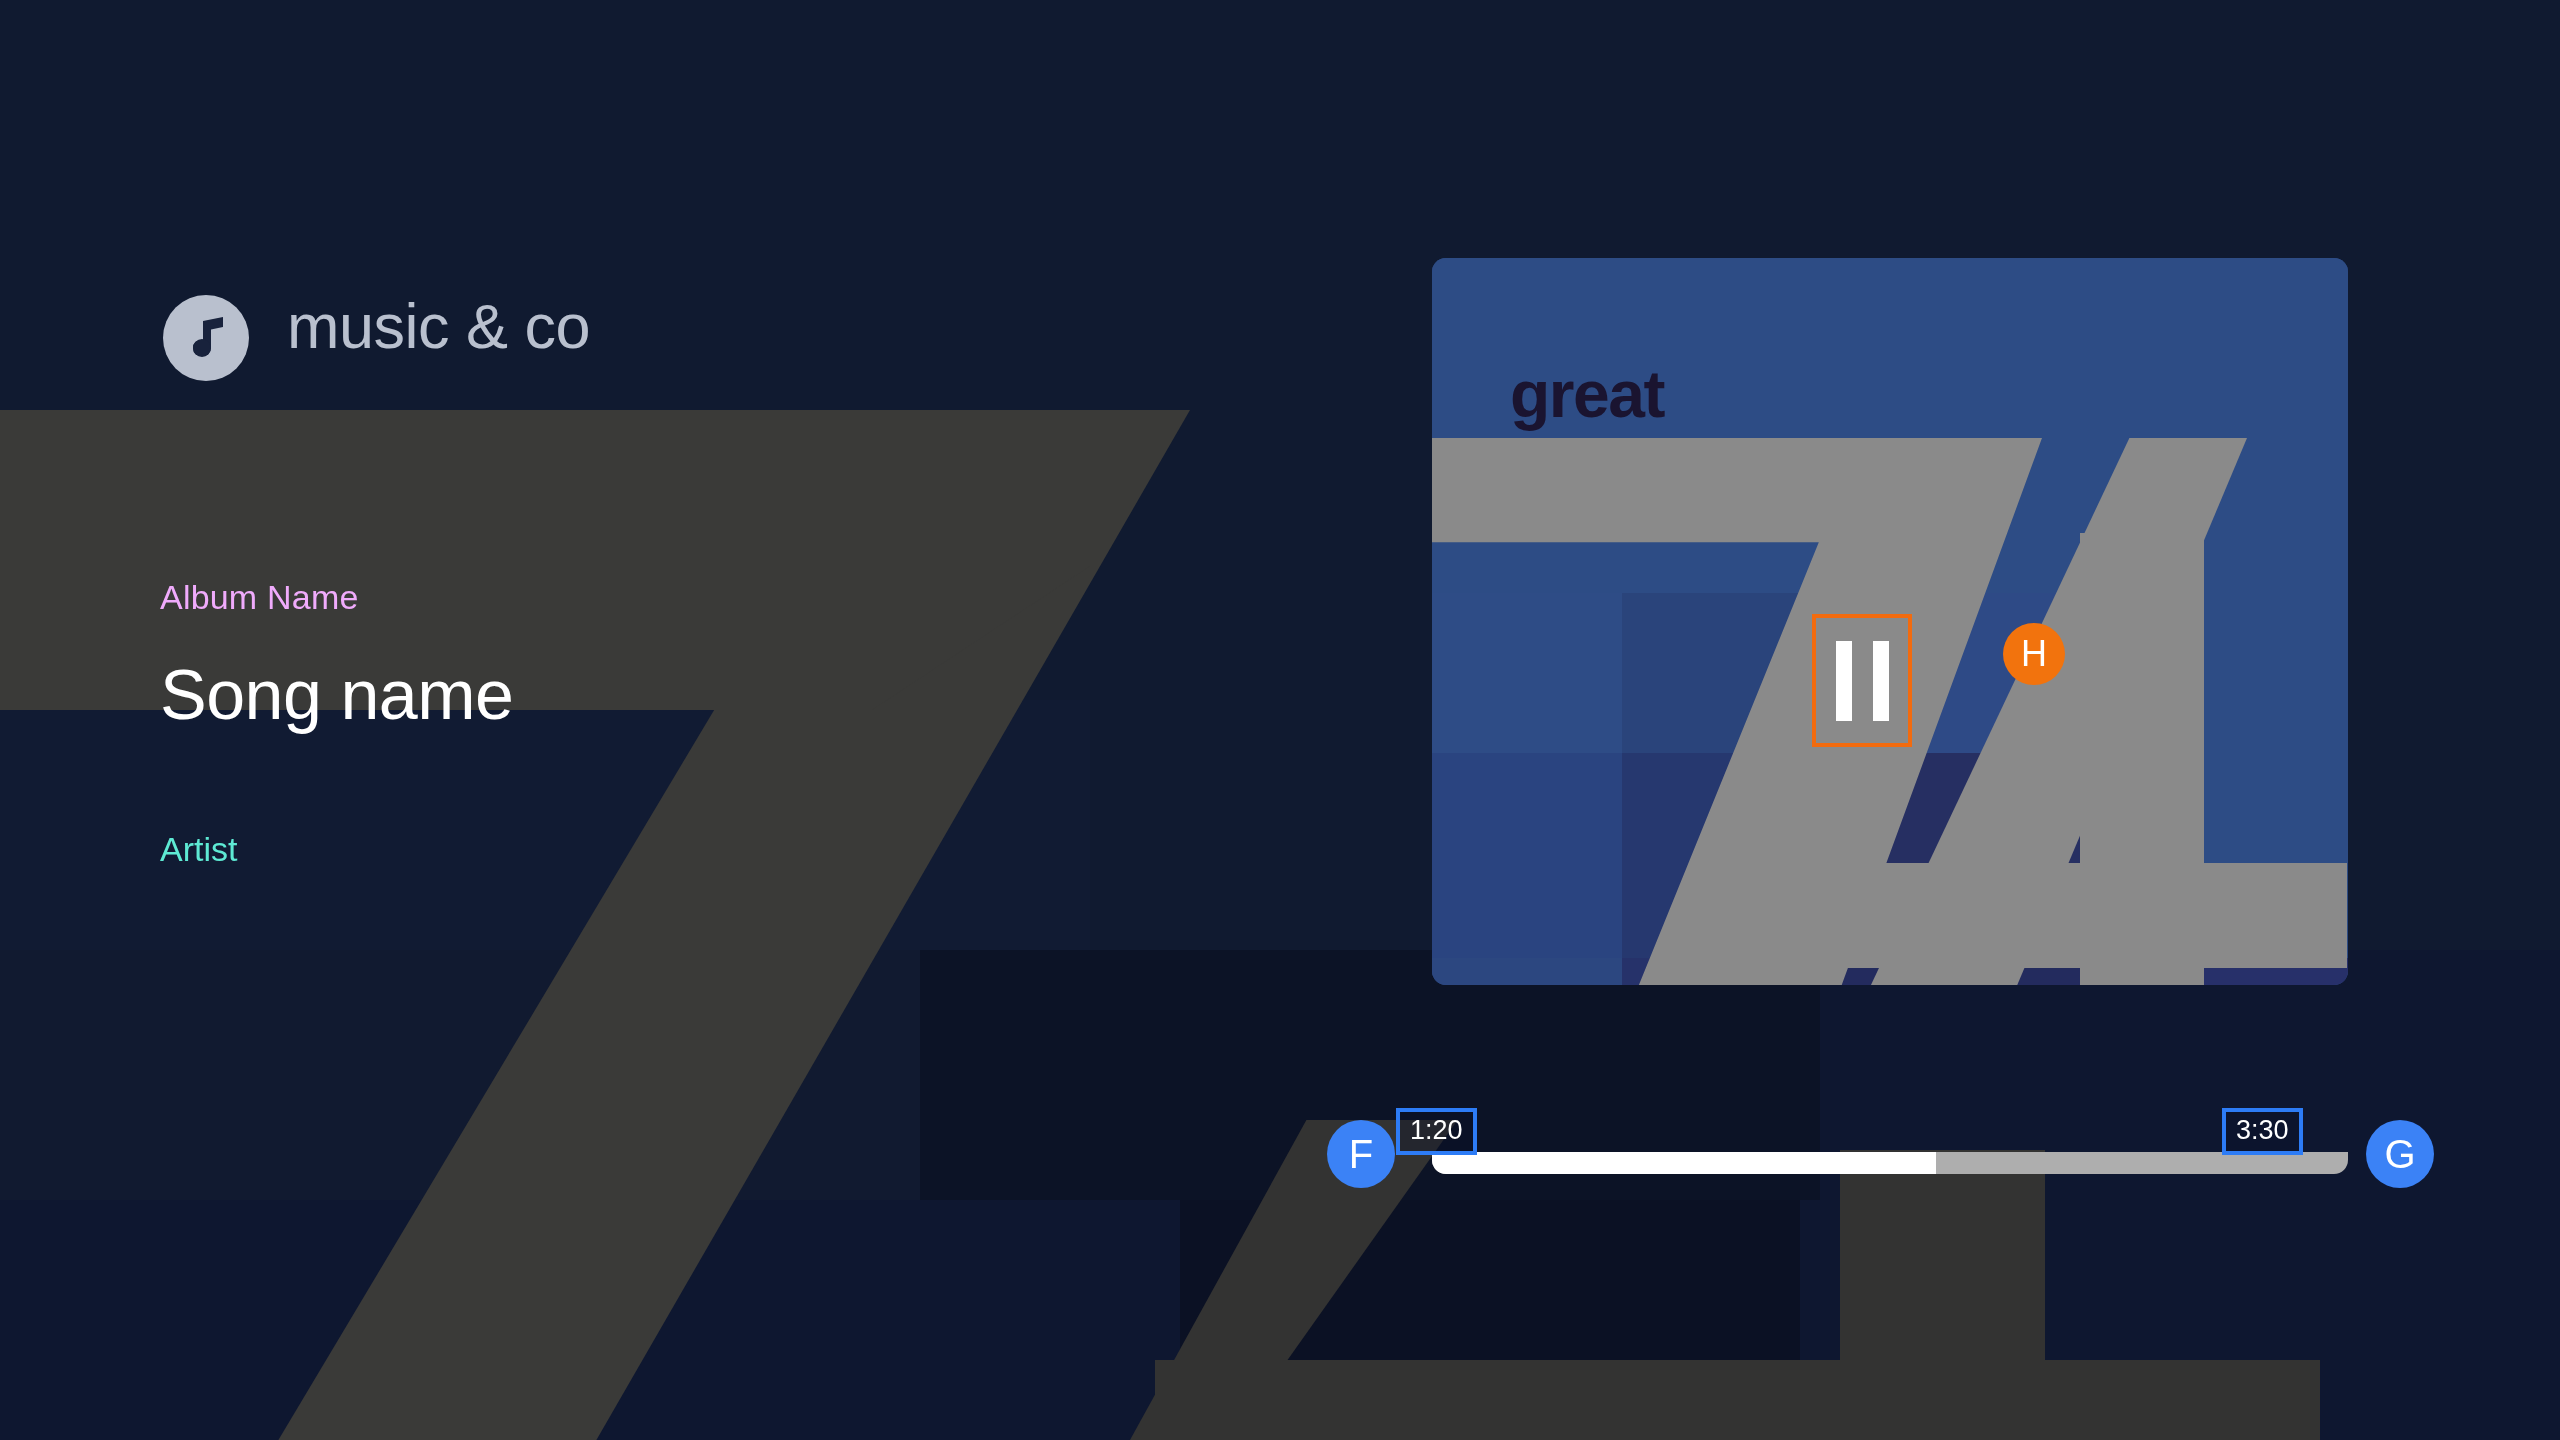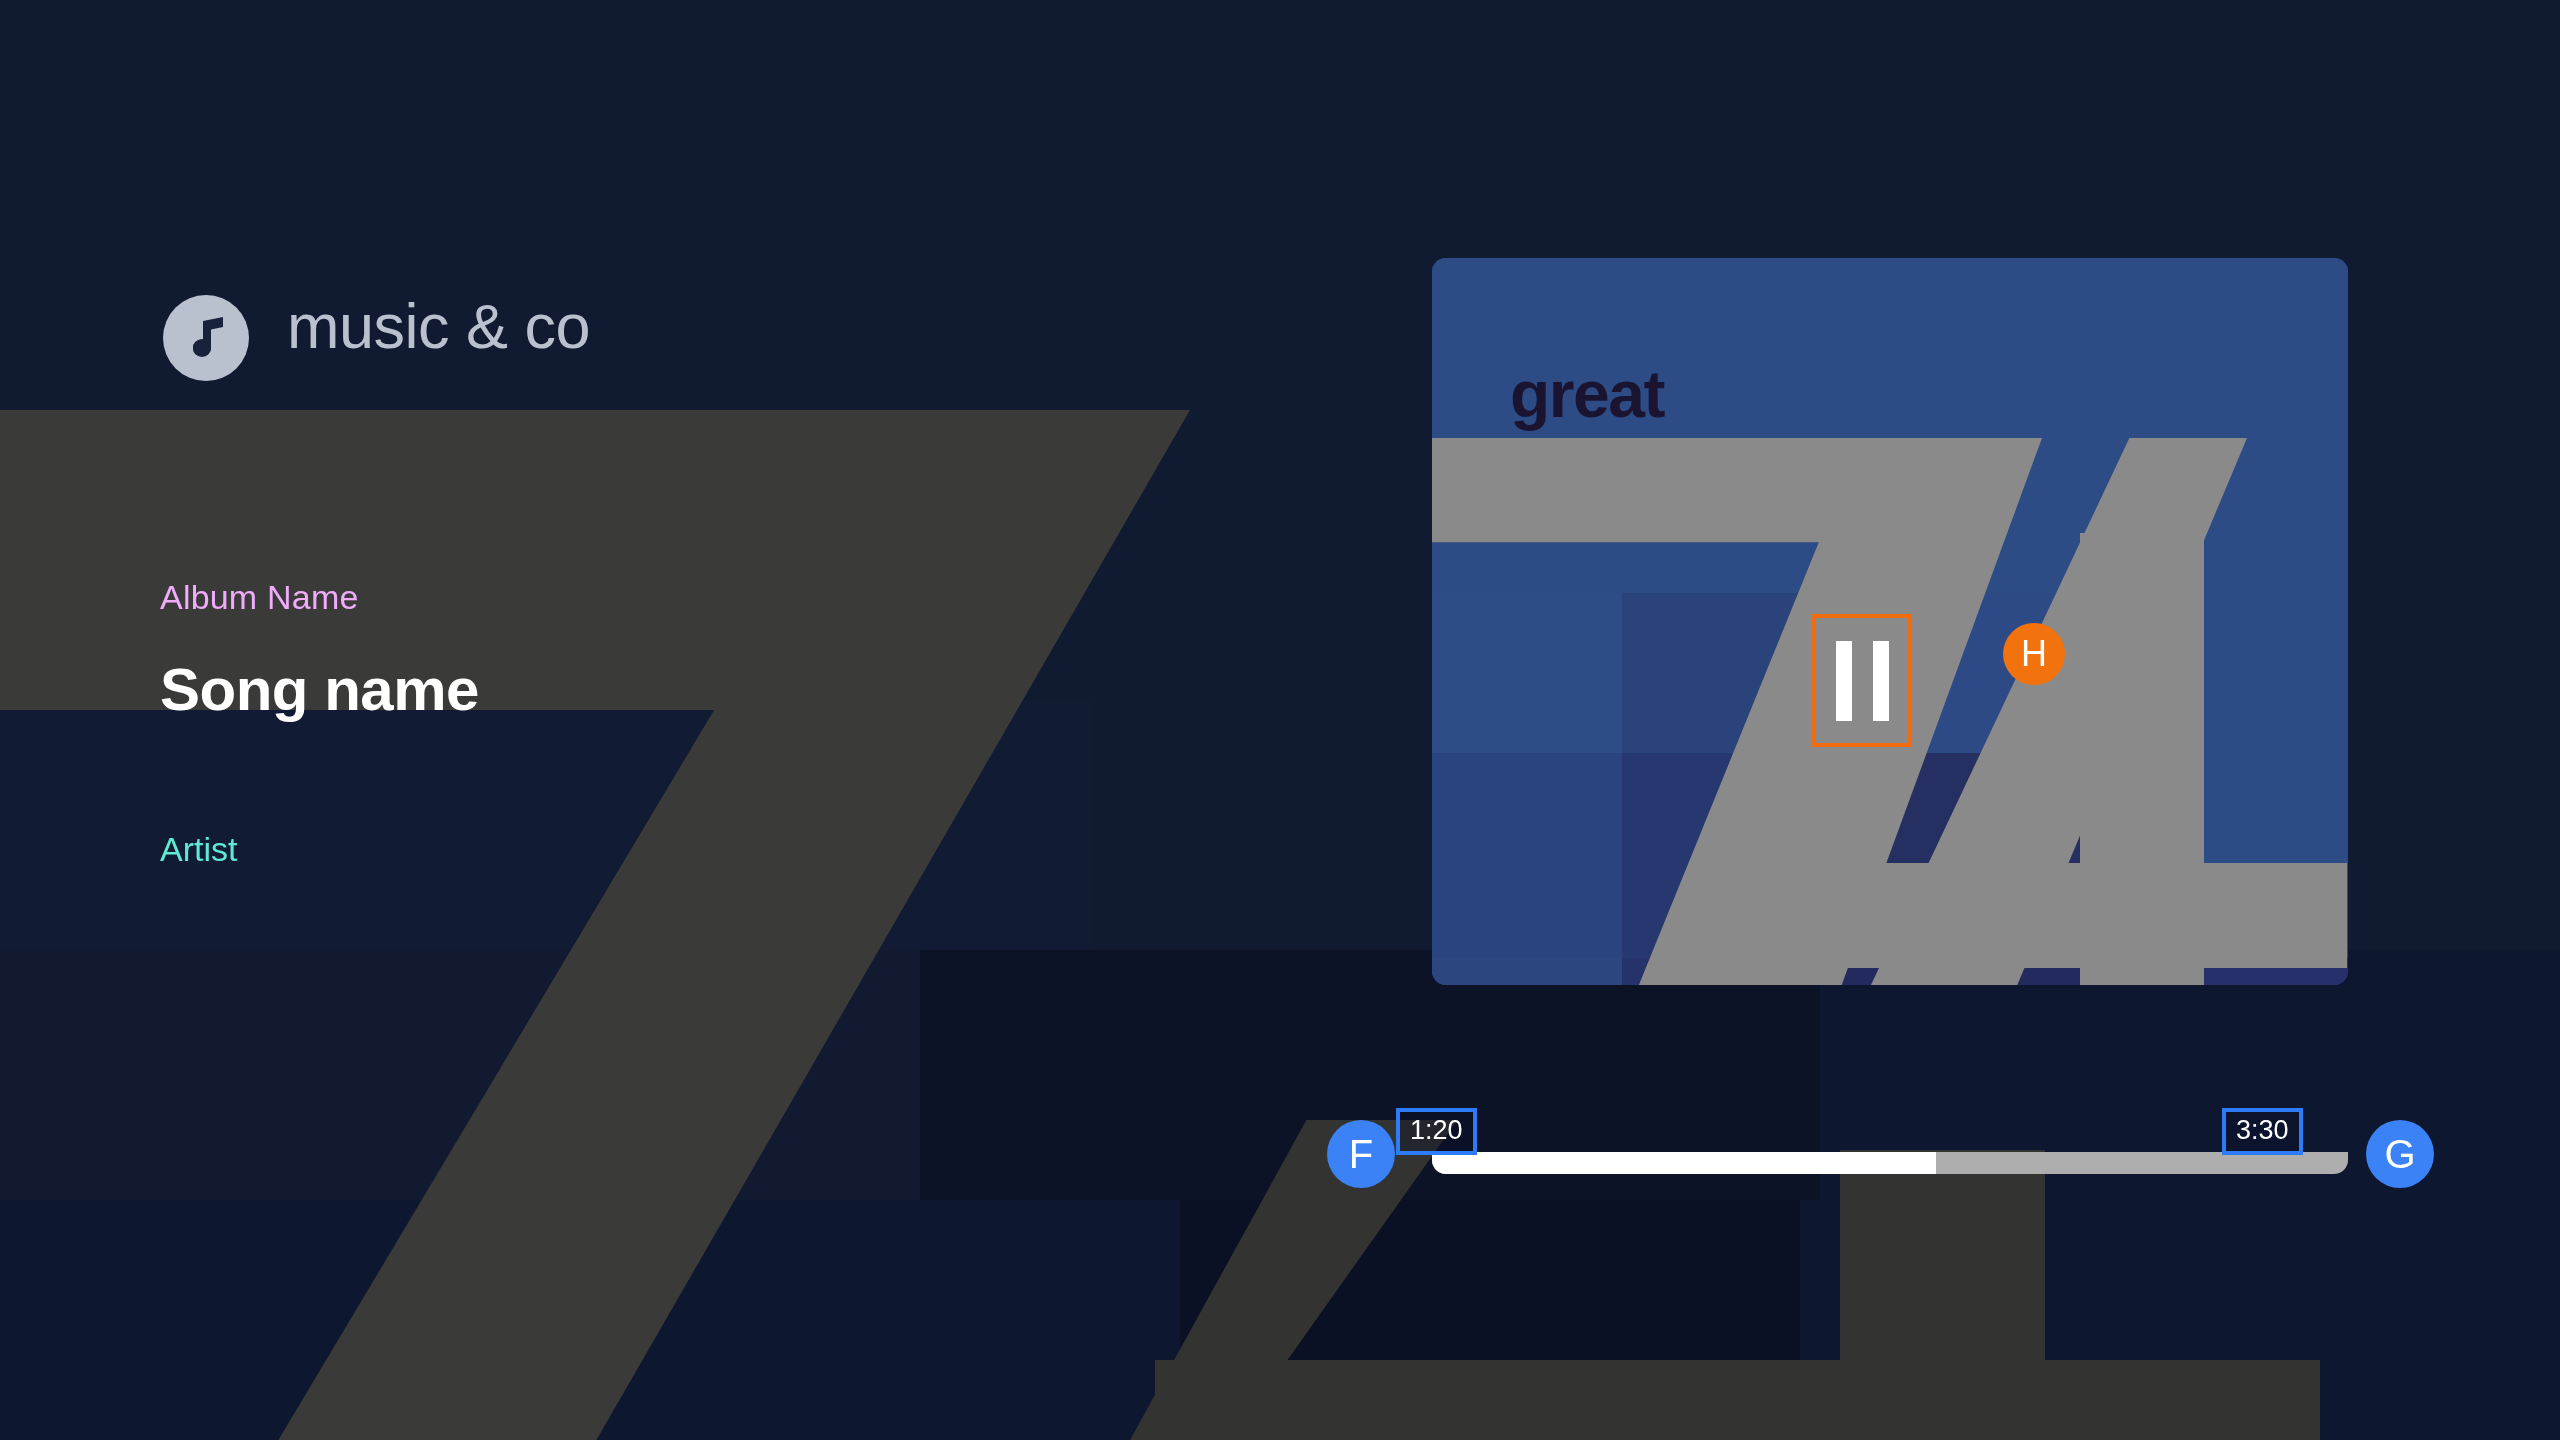--- a/index.html
+++ b/index.html
@@ -80,21 +80,21 @@
     letter-spacing:-0.5px; line-height:1;
   }
 
   
   .np { position:absolute; left:160px; }
   .np-album {
     top:578px; font-size:34px; color:#f0abfc; font-weight:400;
     letter-spacing:0.2px;
   }
   .np-song {
-    top:655px; font-size:60px; color:#ffffff; font-weight:700;
+    top:655px; font-size:70px; color:#ffffff; font-weight:400;
     letter-spacing:-0.5px;
   }
   .np-artist {
     top:830px; font-size:34px; color:#5eead4; font-weight:400;
   }
 
   
   .art {
     position:absolute;
     left:1432px; top:258px;

